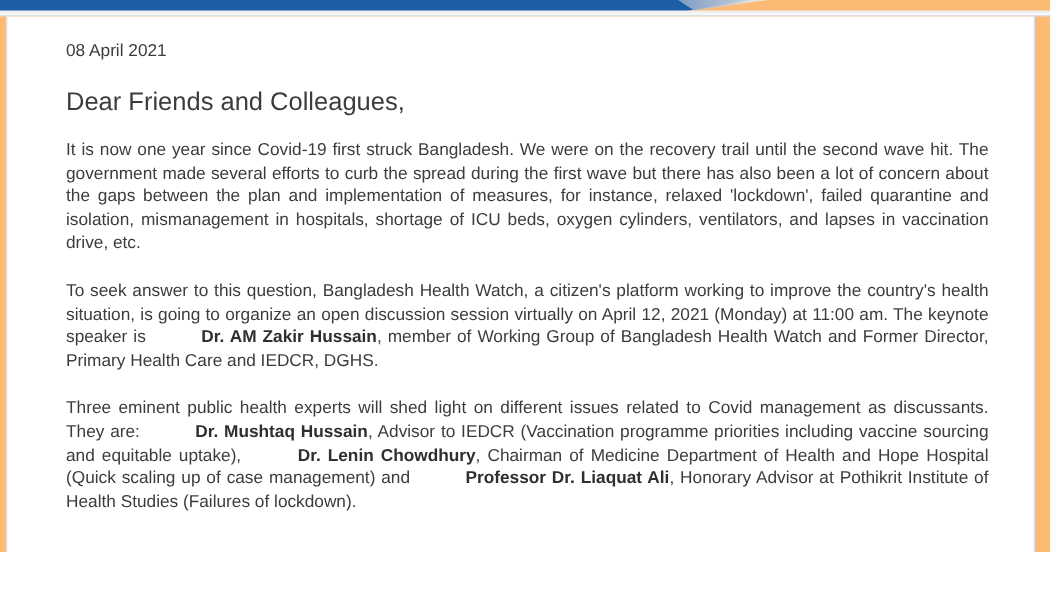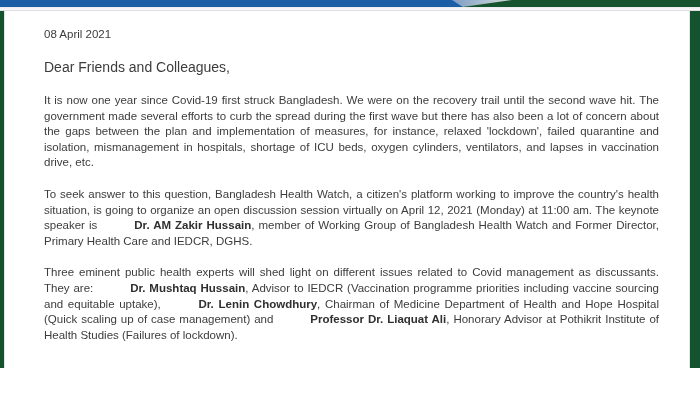--- a/index.html
+++ b/index.html
@@ -11,21 +11,21 @@
     height: 400px;
     overflow: hidden;
     background: #ffffff;
     font-family: "Liberation Sans", sans-serif;
     color: #3a3a3a;
   }
   .page {
     position: relative;
     width: 700px;
     height: 368px;
-    background: #14532d;
+    background: #fdba74;
     box-sizing: border-box;
     overflow: hidden;
   }
   
   .banner {
     position: absolute;
     top: 0;
     left: 0;
     width: 700px;
     height: 14px;
@@ -90,21 +90,21 @@
   .content {
     padding: 16px 30px 0 39px;
   }
   .doc-date {
     font-size: 11.5px;
     line-height: 15px;
     color: #3c3c3c;
     margin: 0 0 18px 0;
   }
   .salutation {
-    font-size: 14px;
+    font-size: 17px;
     line-height: 15px;
     color: #3c3c3c;
     margin: 0 0 18px 0;
   }
   p.body-para {
     font-size: 11.5px;
     line-height: 15.6px;
     color: #3c3c3c;
     margin: 0 0 16px 0;
     text-align: justify;

